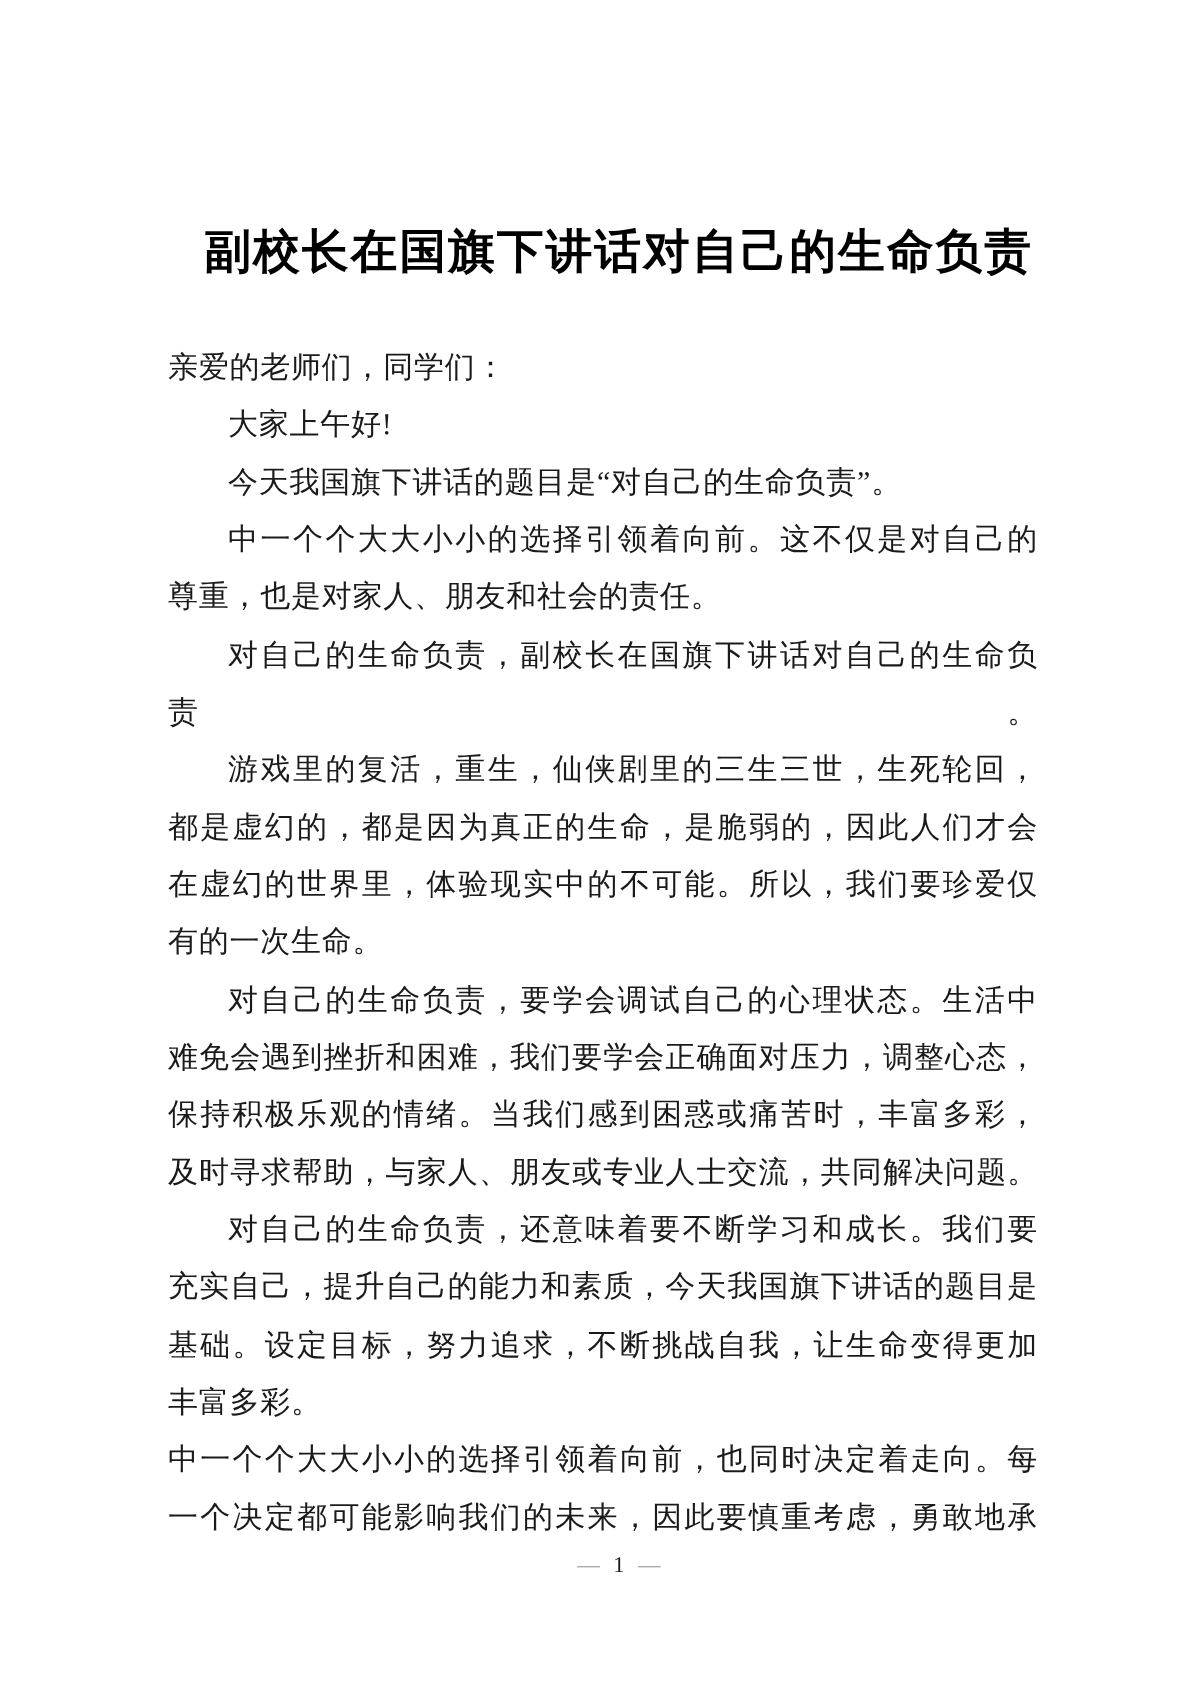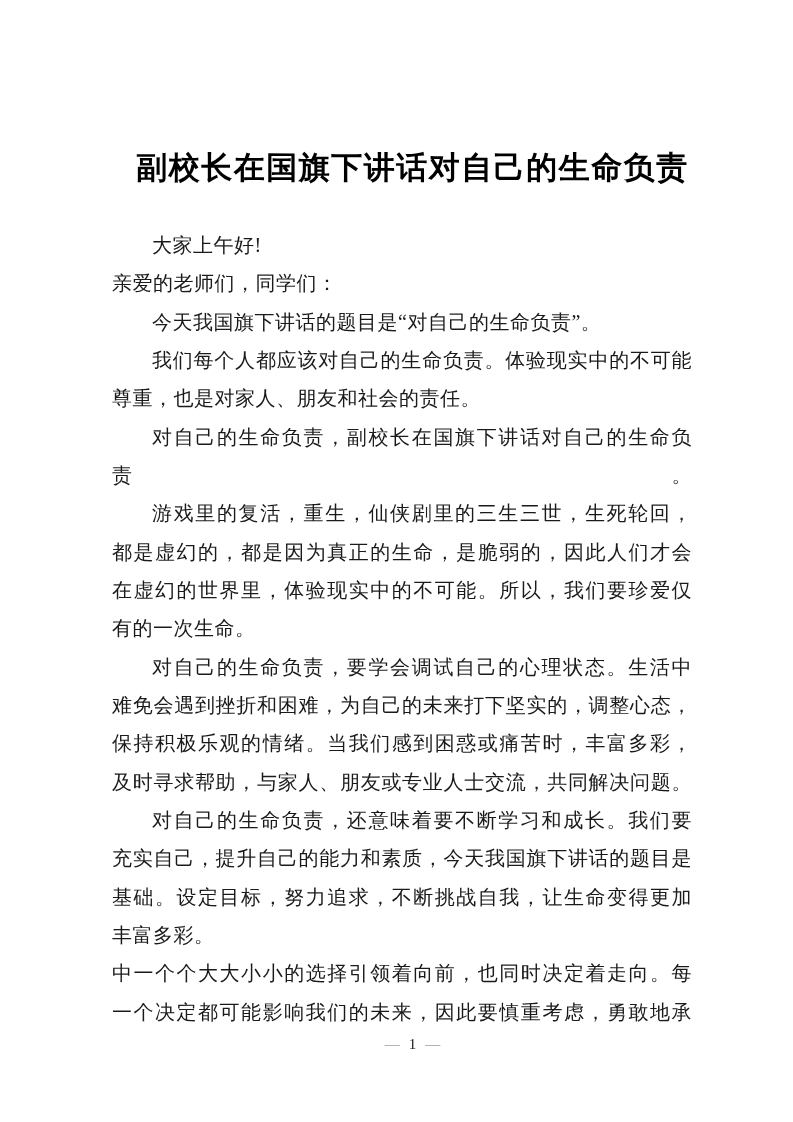--- a/index.html
+++ b/index.html
@@ -68,32 +68,32 @@
   }
 </style>
 </head>
 <body>
 
 <div class="page">
 
   <h1 class="doc-title">副校长在国旗下讲话对自己的生命负责</h1>
 
   <div class="body-text">
+    <div class="line">亲爱的老师们，同学们：</div>
     <div class="line indent">大家上午好!</div>
-    <div class="line">亲爱的老师们，同学们：</div>
     <div class="line indent">今天我国旗下讲话的题目是“对自己的生命负责”。</div>
-    <div class="line indent fill">我们每个人都应该对自己的生命负责。体验现实中的不可能</div>
+    <div class="line indent fill">中一个个大大小小的选择引领着向前。这不仅是对自己的</div>
     <div class="line">尊重，也是对家人、朋友和社会的责任。</div>
     <div class="line indent fill">对自己的生命负责，副校长在国旗下讲话对自己的生命负责。</div>
     <div class="line indent fill">游戏里的复活，重生，仙侠剧里的三生三世，生死轮回，</div>
     <div class="line fill">都是虚幻的，都是因为真正的生命，是脆弱的，因此人们才会</div>
     <div class="line fill">在虚幻的世界里，体验现实中的不可能。所以，我们要珍爱仅</div>
     <div class="line">有的一次生命。</div>
     <div class="line indent fill">对自己的生命负责，要学会调试自己的心理状态。生活中</div>
-    <div class="line fill">难免会遇到挫折和困难，为自己的未来打下坚实的，调整心态，</div>
+    <div class="line fill">难免会遇到挫折和困难，我们要学会正确面对压力，调整心态，</div>
     <div class="line fill">保持积极乐观的情绪。当我们感到困惑或痛苦时，丰富多彩，</div>
     <div class="line fill">及时寻求帮助，与家人、朋友或专业人士交流，共同解决问题。</div>
     <div class="line indent fill">对自己的生命负责，还意味着要不断学习和成长。我们要</div>
     <div class="line fill">充实自己，提升自己的能力和素质，今天我国旗下讲话的题目是</div>
     <div class="line fill">基础。设定目标，努力追求，不断挑战自我，让生命变得更加</div>
     <div class="line">丰富多彩。</div>
     <div class="line fill">中一个个大大小小的选择引领着向前，也同时决定着走向。每</div>
     <div class="line fill">一个决定都可能影响我们的未来，因此要慎重考虑，勇敢地承</div>
   </div>
 

